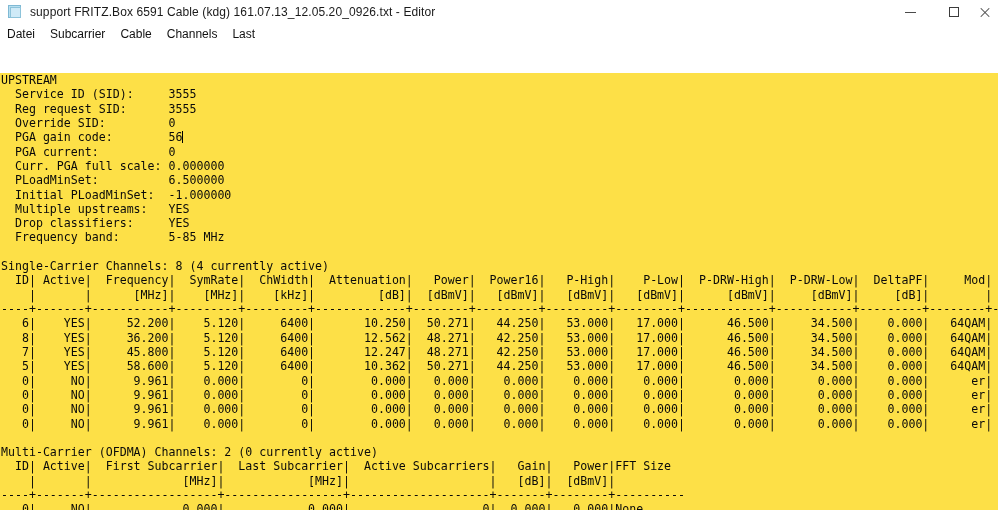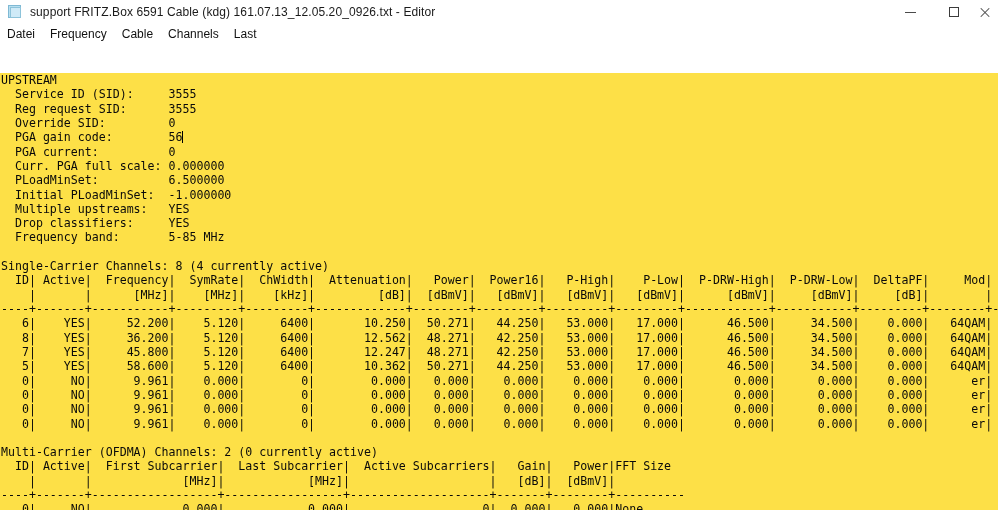--- a/index.html
+++ b/index.html
@@ -189,21 +189,21 @@
         <span class="glyph-max"></span>
       </button>
       <button class="win-btn close-clipped">
         <span class="glyph-close"></span>
       </button>
     </div>
   </div>
 
   <div class="menubar">
     <span class="menu-item">Datei</span>
-    <span class="menu-item">Frequency</span>
+    <span class="menu-item">Subcarrier</span>
     <span class="menu-item">Cable</span>
     <span class="menu-item">Channels</span>
     <span class="menu-item">Last</span>
   </div>
 
   <div class="editor-area">
     <pre class="doc" id="doc-body">UPSTREAM
   Service ID (SID):     3555
   Reg request SID:      3555
   Override SID:         0

